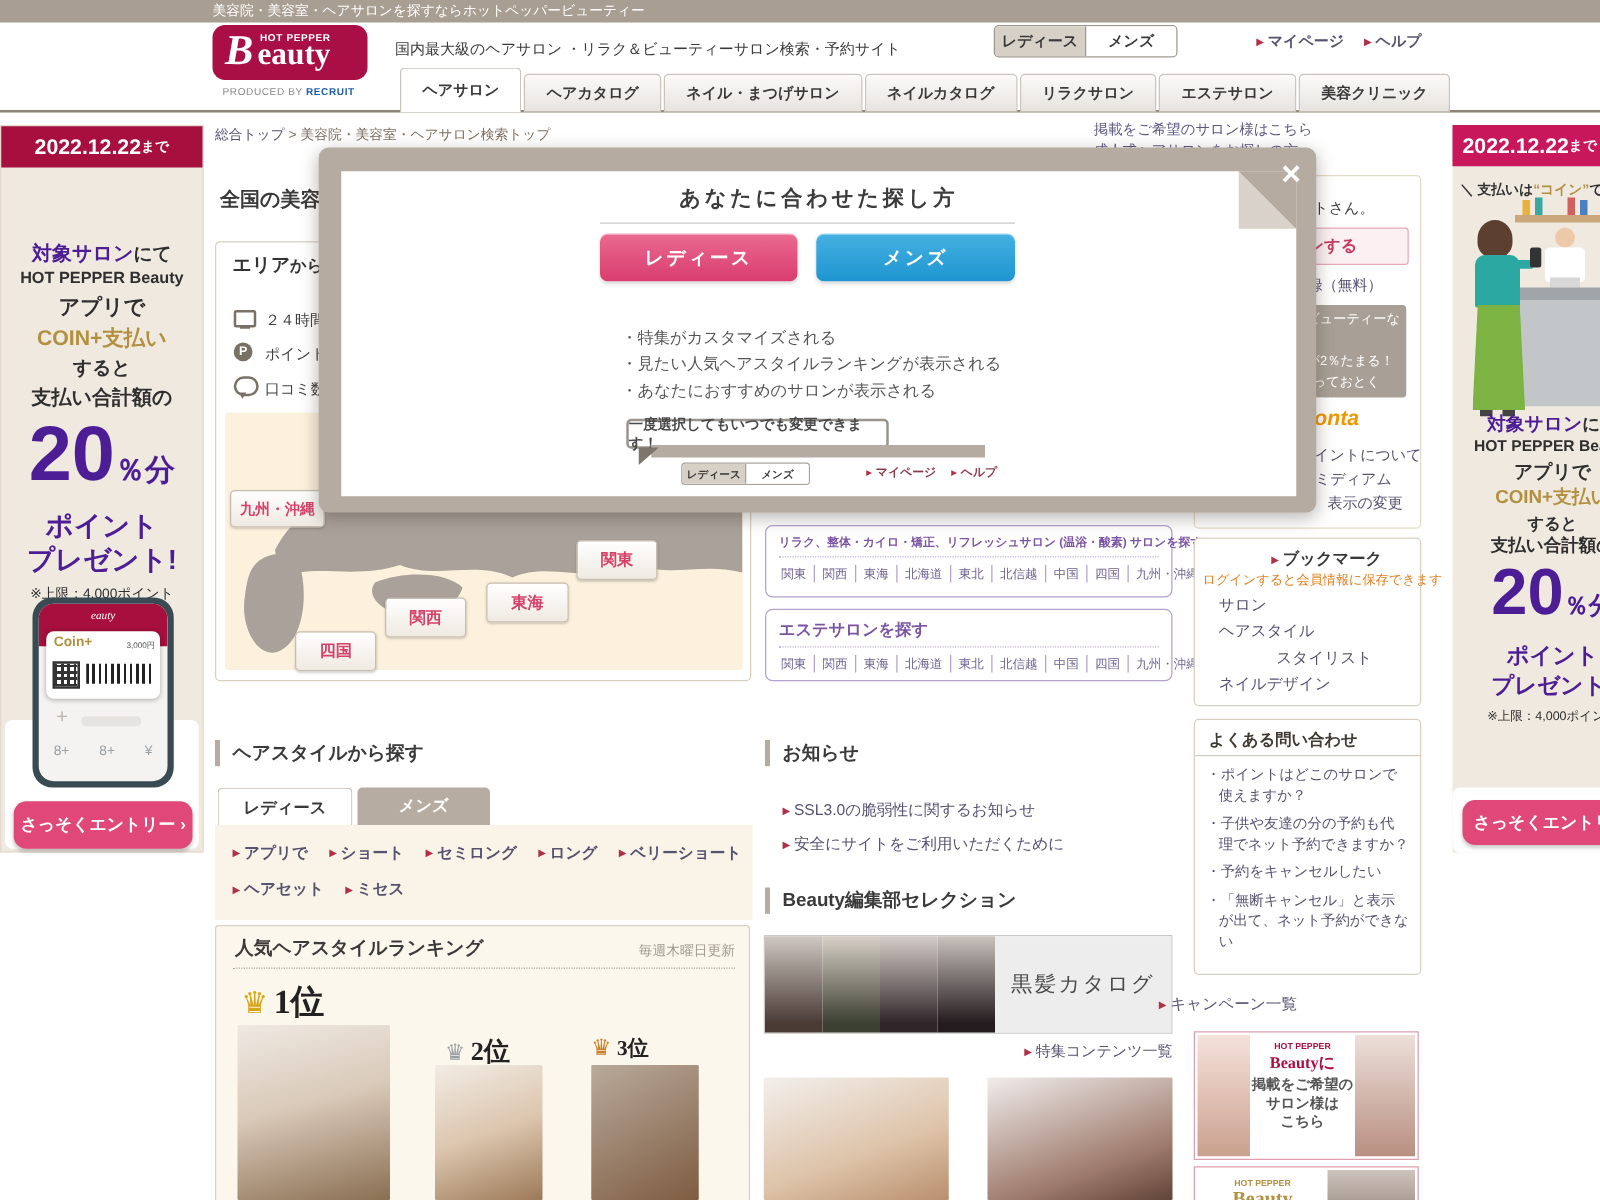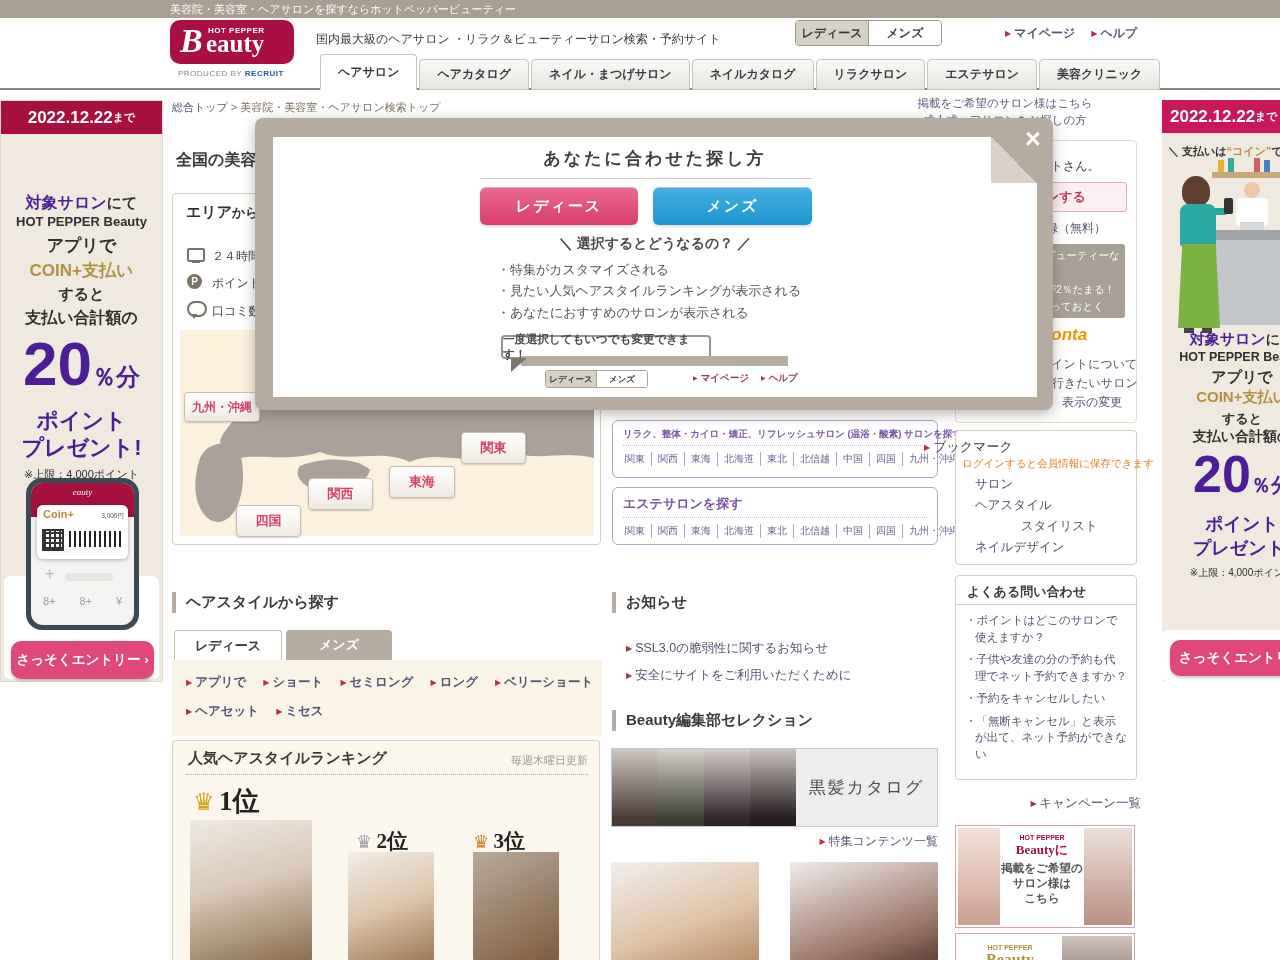--- a/index.html
+++ b/index.html
@@ -25,21 +25,21 @@
   .toggle .opt+.opt{border-left:1px solid #9c968e}
   .toggle .opt.sel{background:#d7d0c7}
   .hdr-links{position:absolute;left:1005px;top:25px;font-size:12px;color:#8e3a4e;display:flex;gap:16px;font-weight:bold}
   .arr{display:inline-block;font-size:8px;color:#b03048;margin-right:3px;vertical-align:1px}
   .tabs{position:absolute;left:320px;top:56px;height:34px;display:flex;align-items:flex-end;gap:2px;z-index:4}
   .tab{height:29px;padding:0 17px;background:linear-gradient(#fbfaf9,#e7e4df);border:1px solid #c9c4bc;
        border-radius:4px 4px 0 0;display:flex;align-items:center;font-size:12px;font-weight:bold;color:#3a3a3a;white-space:nowrap}
   .tab.active{height:34px;background:#fff;border-bottom:1px solid #fff;position:relative;z-index:6}
   
   .crumbs{position:absolute;left:172px;top:100px;font-size:11px;color:#7b6e5f}
-  .toplink{position:absolute;font-size:11.5px;color:#5c5880;text-align:center;width:260px}
+  .toplink{position:absolute;font-size:11.5px;color:#5c5880;text-align:left;width:260px}
   
   .hbar{position:absolute;width:4px;height:21px;background:#b5aba0}
   .h2{position:absolute;font-size:15px;font-weight:bold;color:#3a3a3a}
   .box{position:absolute;background:#fff;border:1px solid #d9cfc0;border-radius:4px;box-sizing:border-box}
   .link{color:#565270;text-decoration:none;cursor:pointer}
   
   .legend-row{position:absolute;font-size:12px;color:#3f3f3f}
   .mon-icon{position:absolute;width:14px;height:10px;border:2px solid #7a7166;border-radius:2px}
   .mon-icon::after{content:"";position:absolute;left:3px;top:11px;width:8px;height:2px;background:#7a7166}
   .p-icon{position:absolute;width:15px;height:15px;background:#7a7166;border-radius:50%;color:#fff;
@@ -355,21 +355,21 @@
     <span class="rname" style="font-size:27px">1位</span>
   </div>
   <div class="ph" style="left:190px;top:820px;width:122px;height:140px;background:linear-gradient(165deg,#efe9e3 0%,#d9c9b8 45%,#8a6f52 100%)"></div>
   <div class="abs" style="left:356px;top:827px">
     <span class="crown" style="color:#9aa0a6;font-size:18px">♛</span>
     <span class="rname" style="font-size:21px">2位</span>
   </div>
   <div class="ph" style="left:348px;top:852px;width:86px;height:108px;background:linear-gradient(160deg,#f2ece5 0%,#dcc6ae 50%,#9c7a58 100%)"></div>
   <div class="abs" style="left:473px;top:827px">
     <span class="crown" style="color:#c97f28;font-size:18px">♛</span>
-    <span class="rname" style="font-size:21px">3位</span>
+    <span class="rname" style="font-size:17px">3位</span>
   </div>
   <div class="ph" style="left:473px;top:852px;width:86px;height:108px;background:linear-gradient(150deg,#b9aa9b 0%,#a38succ 40%,#7e5c41 100%);background:linear-gradient(150deg,#b9aa9b 0%,#7e5c41 100%)"></div>
 
   <div class="hbar" style="left:612px;top:592px"></div>
   <div class="h2" style="left:626px;top:593px">お知らせ</div>
   <div class="newslink" style="left:626px;top:640px"><span class="arr">▶</span><span>SSL3.0の脆弱性に関するお知らせ</span></div>
   <div class="newslink" style="left:626px;top:667px"><span class="arr">▶</span><span>安全にサイトをご利用いただくために</span></div>
 
   <div class="hbar" style="left:612px;top:710px"></div>
   <div class="h2" style="left:626px;top:711px">Beauty編集部セレクション</div>
@@ -390,41 +390,41 @@
   <div class="abs" style="left:955px;top:220px;width:182px;text-align:center;font-size:12px;color:#565270">新規会員登録（無料）</div>
   <div class="graybox">
     <div>ホットペッパービューティーなら</div>
     <div>Pontaポイントが2％たまる！</div>
     <div>ためて・つかっておとく</div>
     <div>にネット予約！</div>
   </div>
   <div class="ponta-dot"></div>
   <div class="ponta">Ponta</div>
   <div class="abs link" style="left:1039px;top:356px;font-size:12px">ポイントについて</div>
-  <div class="abs link" style="left:1052px;top:375px;font-size:12px">行きたいサロン</div>
+  <div class="abs link" style="left:1052px;top:375px;font-size:12px">ミディアム</div>
   <div class="abs link" style="left:1062px;top:394px;font-size:12px">表示の変更</div>
 
   <div class="box" style="left:955px;top: 430px;width:182px;height:135px"></div>
-  <div class="abs" style="left:924px;top:438px;font-size:13px;font-weight:normal;color:#3a3a3a"><span class="arr">▶</span><span>ブックマーク</span></div>
+  <div class="abs" style="left:1017px;top:438px;font-size:13px;font-weight:bold;color:#3a3a3a"><span class="arr">▶</span><span>ブックマーク</span></div>
   <div class="abs" style="left:962px;top:457px;font-size:10.5px;color:#e0811e">ログインすると会員情報に保存できます</div>
   <div class="abs link" style="left:975px;top:476px;font-size:12.5px">サロン</div>
   <div class="abs link" style="left:975px;top:497px;font-size:12.5px">ヘアスタイル</div>
   <div class="abs link" style="left:1021px;top:518px;font-size:12.5px">スタイリスト</div>
   <div class="abs link" style="left:975px;top:539px;font-size:12.5px">ネイルデザイン</div>
 
   <div class="box" style="left:955px;top:575px;width:182px;height:205px"></div>
   <div class="abs" style="left:967px;top:583px;font-size:13px;font-weight:bold;color:#3f3b33">よくある問い合わせ</div>
   <div class="abs" style="left:956px;top:604px;width:180px;height:1px;background:#d5cec2"></div>
   <div class="abs" style="left:965px;top:612px;width:162px">
     <div class="faq-item">ポイントはどこのサロンで使えますか？</div>
     <div class="faq-item">子供や友達の分の予約も代理でネット予約できますか？</div>
     <div class="faq-item">予約をキャンセルしたい</div>
     <div class="faq-item">「無断キャンセル」と表示が出て、ネット予約ができない</div>
   </div>
-  <div class="abs" style="left:961px;top:795px;width:180px;text-align:right;font-size:12.5px;color:#565270"><span class="arr">▶</span><span>キャンペーン一覧</span></div>
+  <div class="abs" style="left:927px;top:795px;width:180px;font-size:12.5px;color:#565270"><span class="arr">▶</span><span>キャンペーン一覧</span></div>
 
   <div class="sads" style="left:955px;top:825px;width:180px;height:103px">
     <div style="display:flex;height:97px">
       <div style="width:42px;background:linear-gradient(180deg,#f5e2da 0%,#caa08e 100%)"></div>
       <div style="flex:1;text-align:center;padding-top:6px">
         <div style="font-size:7px;color:#a90f45;font-weight:bold">HOT PEPPER</div>
         <div style="font-size:13px;color:#a90f45;font-weight:bold;font-family:'Liberation Serif',serif">Beautyに</div>
         <div style="font-size:11.5px;color:#555;font-weight:bold;line-height:15px;margin-top:2px">
           <div>掲載をご希望の</div>
             <div>サロン様は</div>
@@ -444,21 +444,20 @@
     </div>
   </div>
 
   <div class="mframe">
     <div class="mwhite">
       <div class="fold"></div>
       <div class="mtitle">あなたに合わせた探し方</div>
       <div class="mdiv"></div>
       <div class="mbtn ladies">レディース</div>
       <div class="mbtn mens">メンズ</div>
-      <div class="mq">＼ 選択するとどうなるの？ ／</div>
       <div class="mbullet" style="top:124px">特集がカスタマイズされる</div>
       <div class="mbullet" style="top:145px">見たい人気ヘアスタイルランキングが表示される</div>
       <div class="mbullet" style="top:167px">あなたにおすすめのサロンが表示される</div>
       <div class="mtip">一度選択してもいつでも変更できます！</div>
       <div class="mbar"></div>
       <div class="mpointer"></div>
       <div class="mini-toggle">
         <div class="opt sel">レディース</div>
         <div class="opt">メンズ</div>
       </div>

